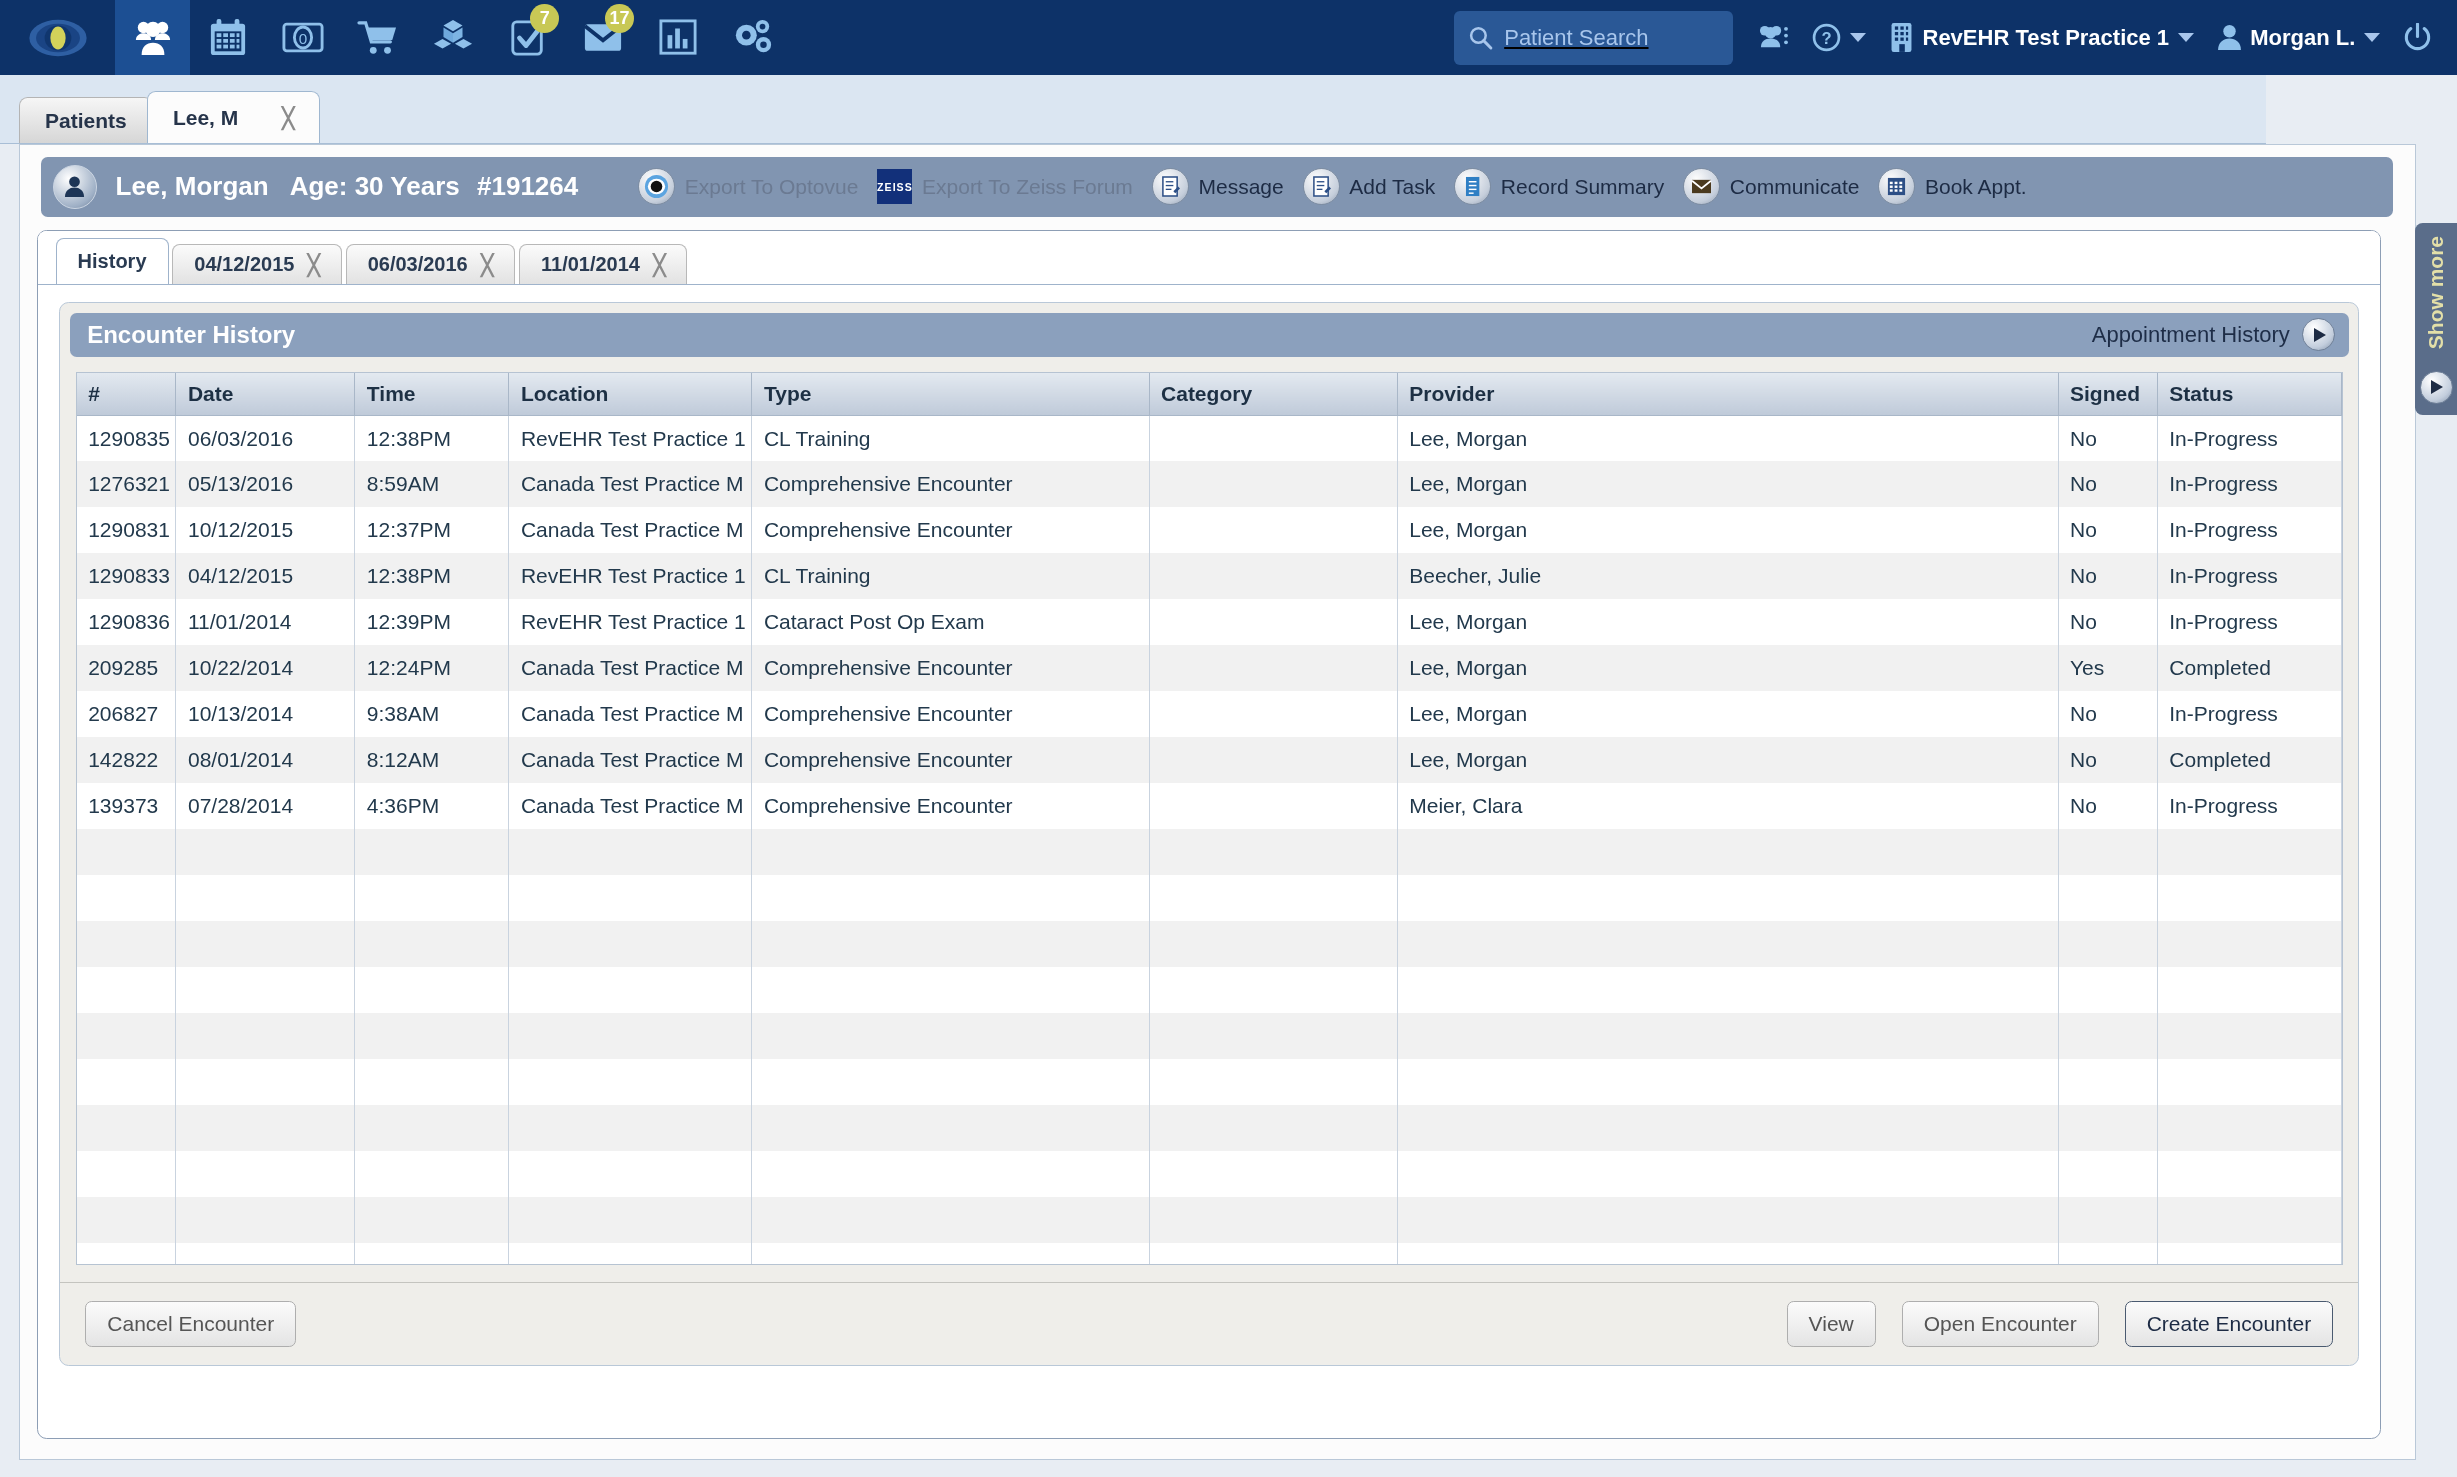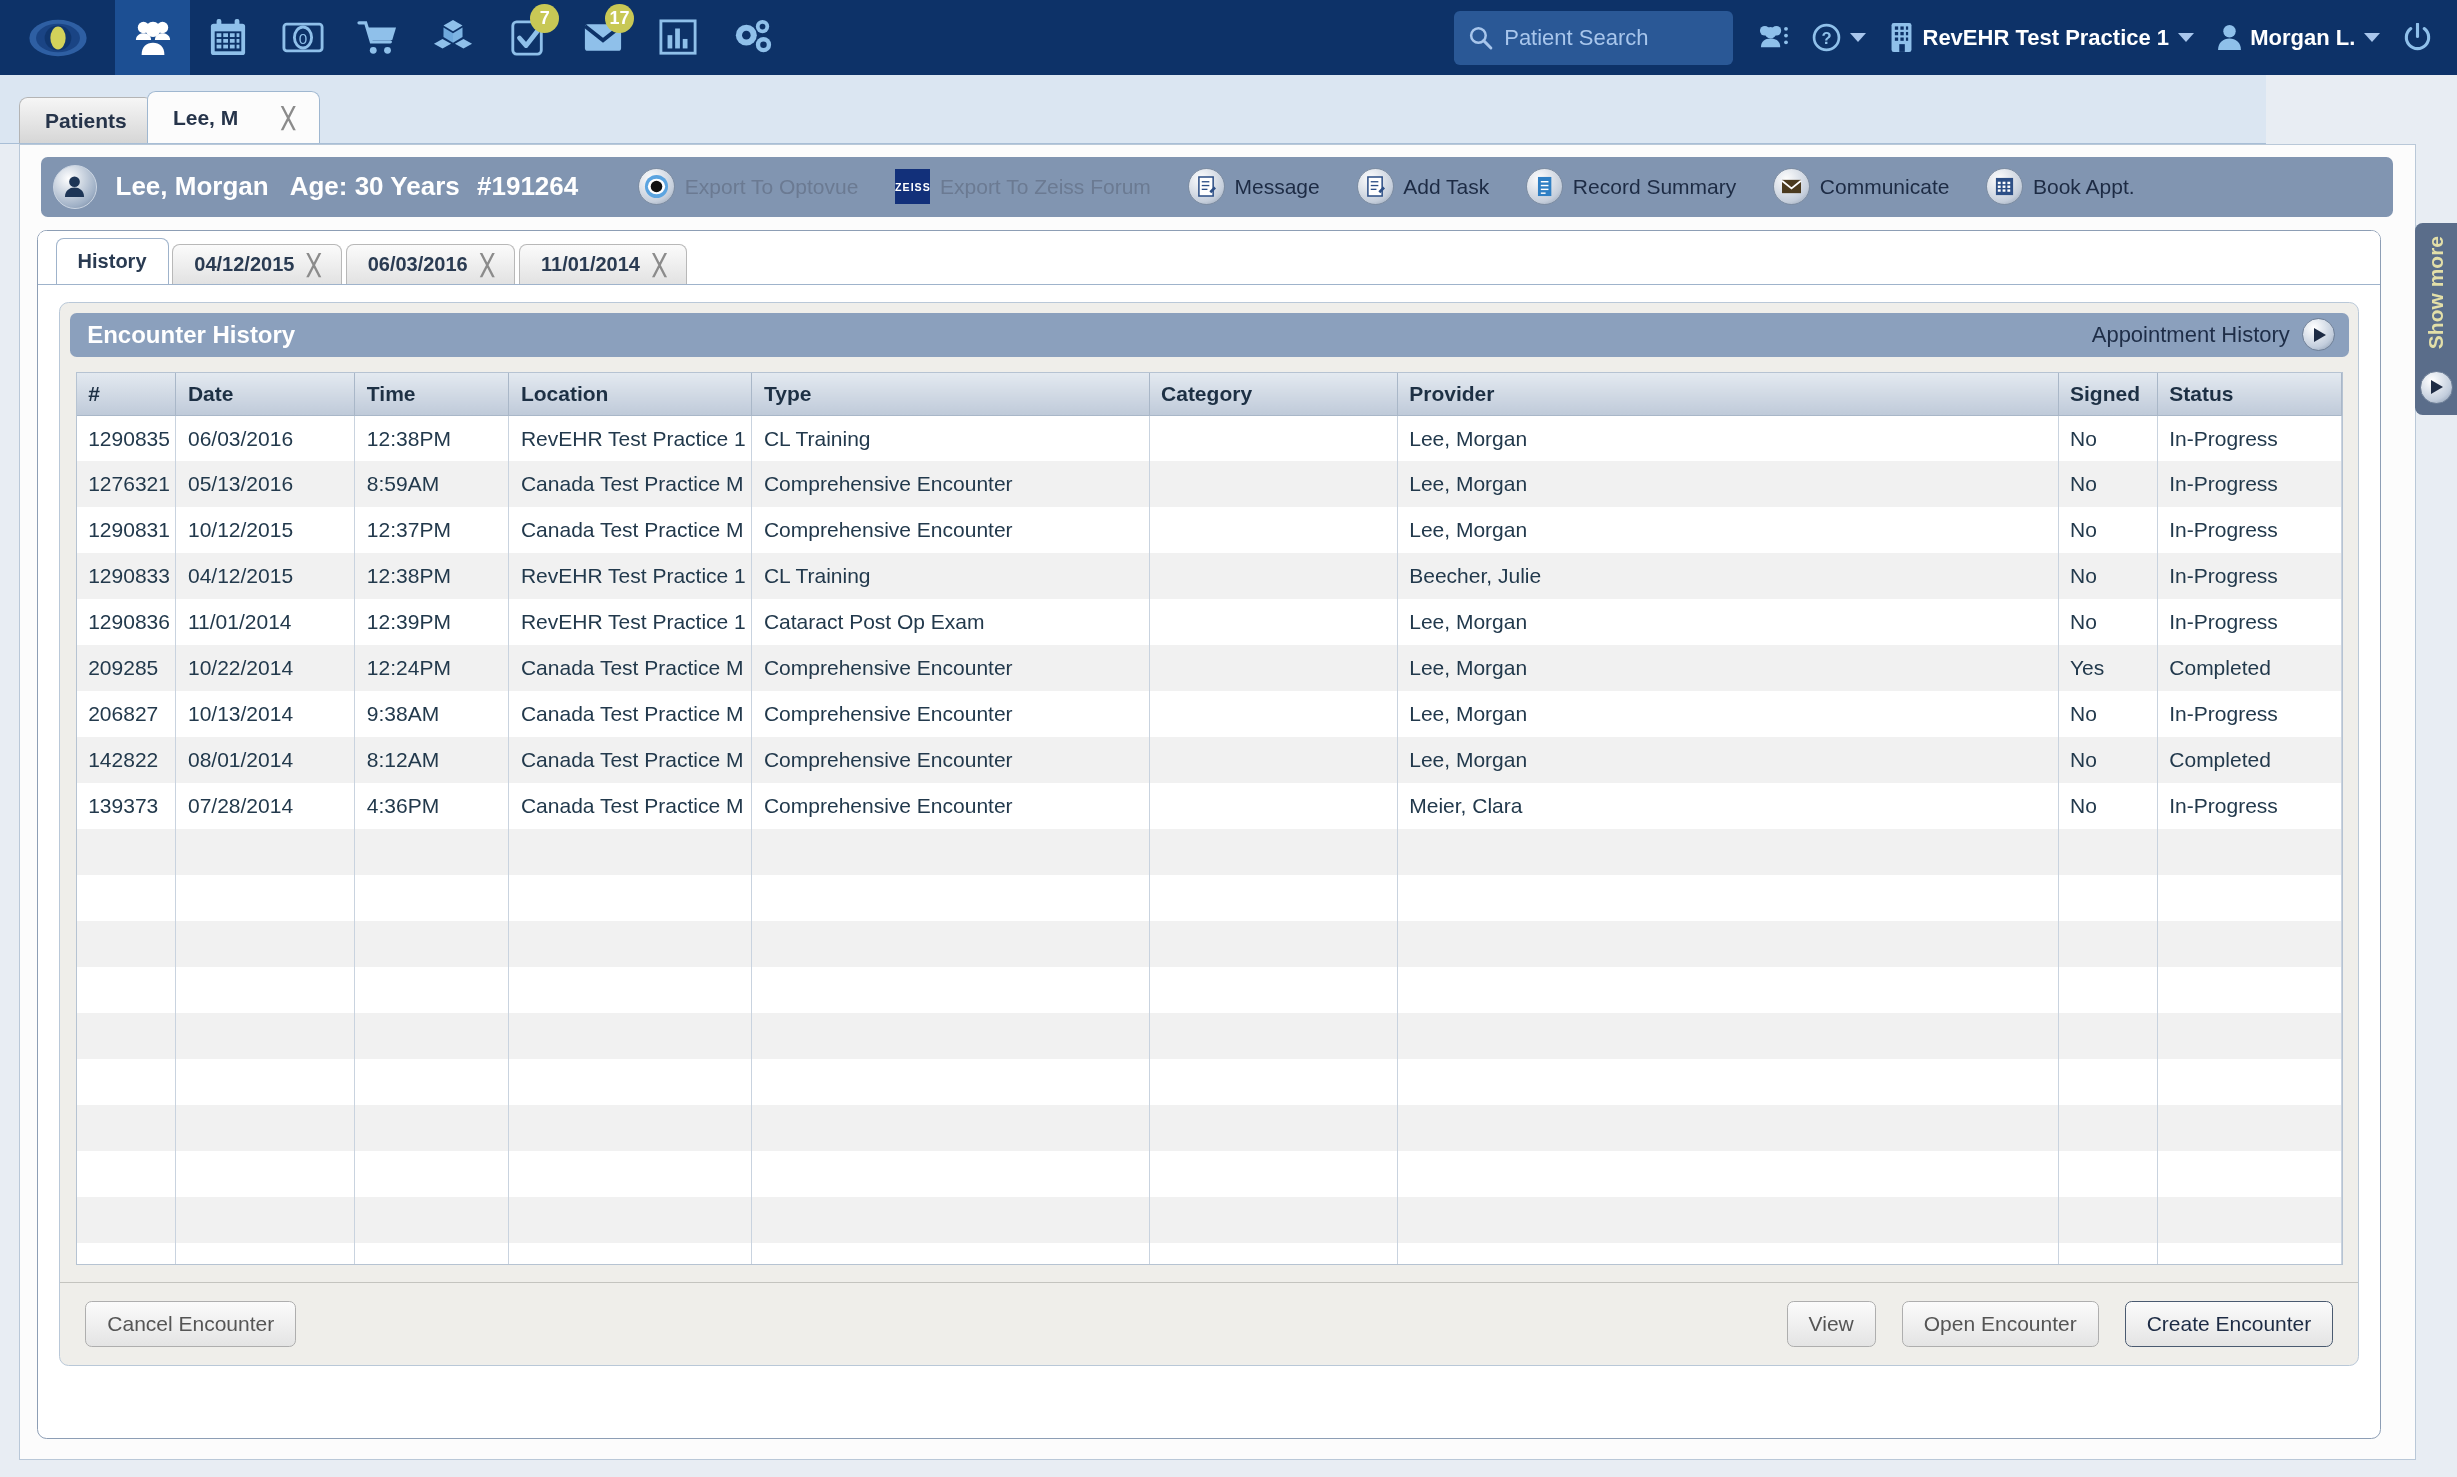--- a/index.html
+++ b/index.html
@@ -40,20 +40,21 @@
   }
   .nav-right {
     margin-left: auto; display: flex; align-items: center;
     height: 75px; padding-right: 25px; gap: 23px;
   }
   .search-box {
     width: 279px; height: 54px; border-radius: 5.8px;
     background: #2a5896;
     display: flex; align-items: center; padding: 0 13.4px; gap: 11.5px;
     cursor: text;
+    text-decoration: underline;
   }
   .search-box .ph { color: #a8c6ec; font-size: 22px; }
   .nav-right-item {
     display: flex; align-items: center; gap: 8.6px;
     color: #ffffff; font-size: 22px; font-weight: bold;
     cursor: pointer; white-space: nowrap;
   }
   .caret-d {
     width: 0; height: 0;
     border-left: 8.6px solid transparent;
@@ -106,21 +107,21 @@
     border-radius: 50%;
     background: radial-gradient(circle at 35% 30%, #ffffff, #9fb0c6 70%, #6b7d97);
     border: 1.9px solid #ccd6e3;
     display: flex; align-items: center; justify-content: center;
   }
   .pb-name {
     margin-left: 19px; color: #ffffff;
     font-size: 26px; font-weight: bold; white-space: nowrap;
   }
   .pb-actions {
-    margin-left: 60px; display: flex; align-items: center; gap: 37px;
+    margin-left: 60px; display: flex; align-items: center; gap: 19px;
   }
   .pb-act {
     display: flex; align-items: center; gap: 9.6px;
     font-size: 21px; color: #1d2b44; white-space: nowrap; cursor: pointer;
   }
   .pb-act.dim { color: #6b7a92; }
   .ico-round {
     width: 37px; height: 37px; border-radius: 50%;
     background: radial-gradient(circle at 35% 28%, #fdfdfd, #c5cedb 68%, #8a99ae);
     border: 1px solid #7d8da2;

